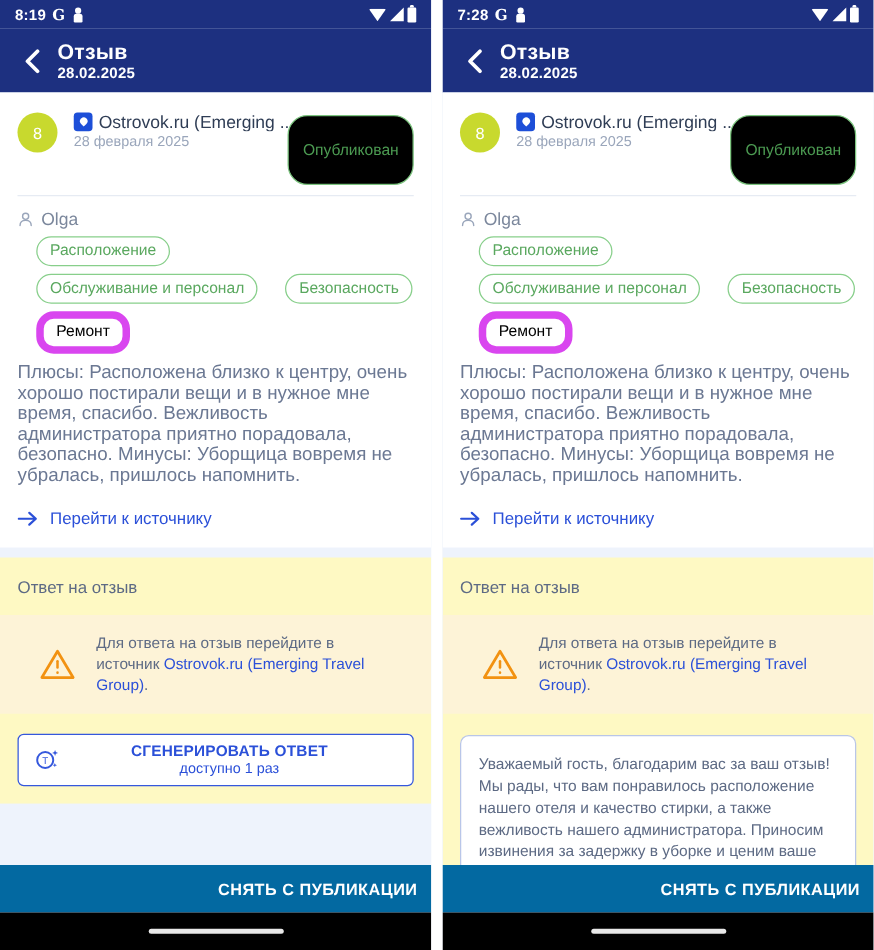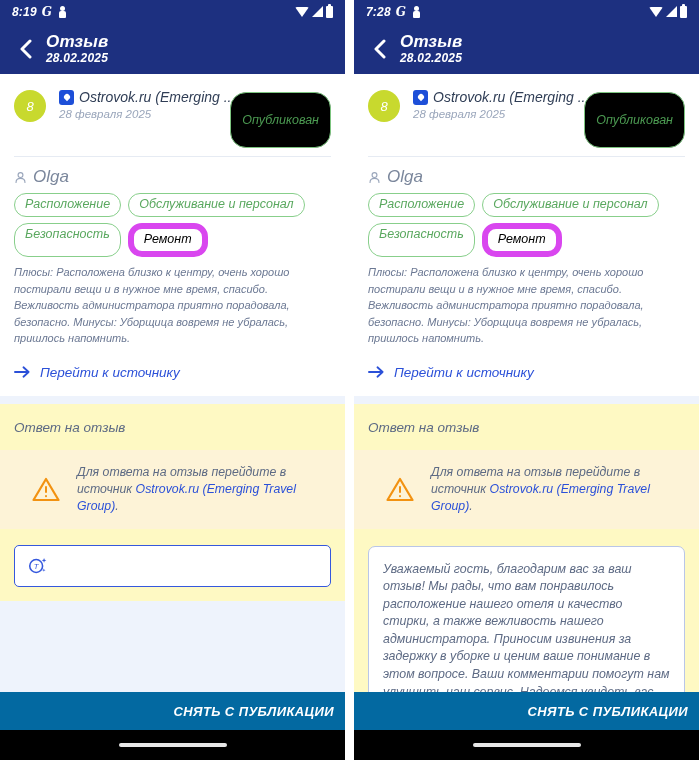--- a/index.html
+++ b/index.html
@@ -16,21 +16,20 @@
     background: #ffffff;
   }
   .phone {
     width: 345px;
     height: 760px;
     position: relative;
     display: flex;
     flex-direction: column;
     background: #eef3fc;
     overflow: hidden;
-    font-style: italic;
   }
 
   
   .statusbar {
     height: 23px;
     background: #1d3080;
     display: flex;
     align-items: center;
     padding: 0 12px;
     flex: none;
@@ -214,43 +213,44 @@
 
   
   .author {
     display: flex;
     align-items: center;
     gap: 6px;
     padding: 10px 0 6px 0;
   }
   .author-name {
     color: #7b879c;
-    font-size: 17px;
+    font-size: 14px;
   }
 
   
   .tags {
     display: flex;
     flex-wrap: wrap;
     gap: 6px 7px;
     padding-bottom: 7px;
   }
   .tag {
     border-radius: 14px;
     padding: 3px 10px 4px 10px;
     font-size: 12.5px;
     line-height: 15px;
     white-space: nowrap;
+    margin-left: 15px;
   }
   .tag.pos { border: 1px solid #88cf8b; color: #5aa85f; }
   .tag.neg { border: 6px solid #d946ef; color: #000000; }
 
   .rev-text {
     color: #6b7893;
-    font-size: 11px;
+    font-size: 15px;
     line-height: 16.5px;
     padding-bottom: 4px;
   }
 
   .src-link {
     display: flex;
     align-items: center;
     gap: 9px;
     padding-top: 14px;
     padding-bottom: 4px;
@@ -462,20 +462,24 @@
           </div>
         </div>
 
         <div class="gen-btn">
           <svg class="ai-icon" viewBox="0 0 24 24">
             <circle cx="10" cy="12" r="7" fill="none" stroke="#3558dd" stroke-width="1.7"></circle>
             <text x="10" y="15.5" font-size="8.5" fill="#3558dd" text-anchor="middle" font-family="Liberation Sans, sans-serif">T</text>
             <path d="M18.6 3.2 l.7 1.9 1.9.7 -1.9.7 -.7 1.9 -.7-1.9 -1.9-.7 1.9-.7 z" fill="#3558dd"></path>
             <path d="M18.4 14.6 l.5 1.4 1.4.5 -1.4.5 -.5 1.4 -.5-1.4 -1.4-.5 1.4-.5 z" fill="#3558dd"></path>
           </svg>
+          <div class="gen-label">
+            <span>СГЕНЕРИРОВАТЬ ОТВЕТ</span>
+            <span class="gen-sub">доступно 1 раз</span>
+          </div>
         </div>
 
       </div>
 
       <div class="filler"></div>
     </div>
 
     <div class="bottombar">
       <span>СНЯТЬ С ПУБЛИКАЦИИ</span>
     </div>

